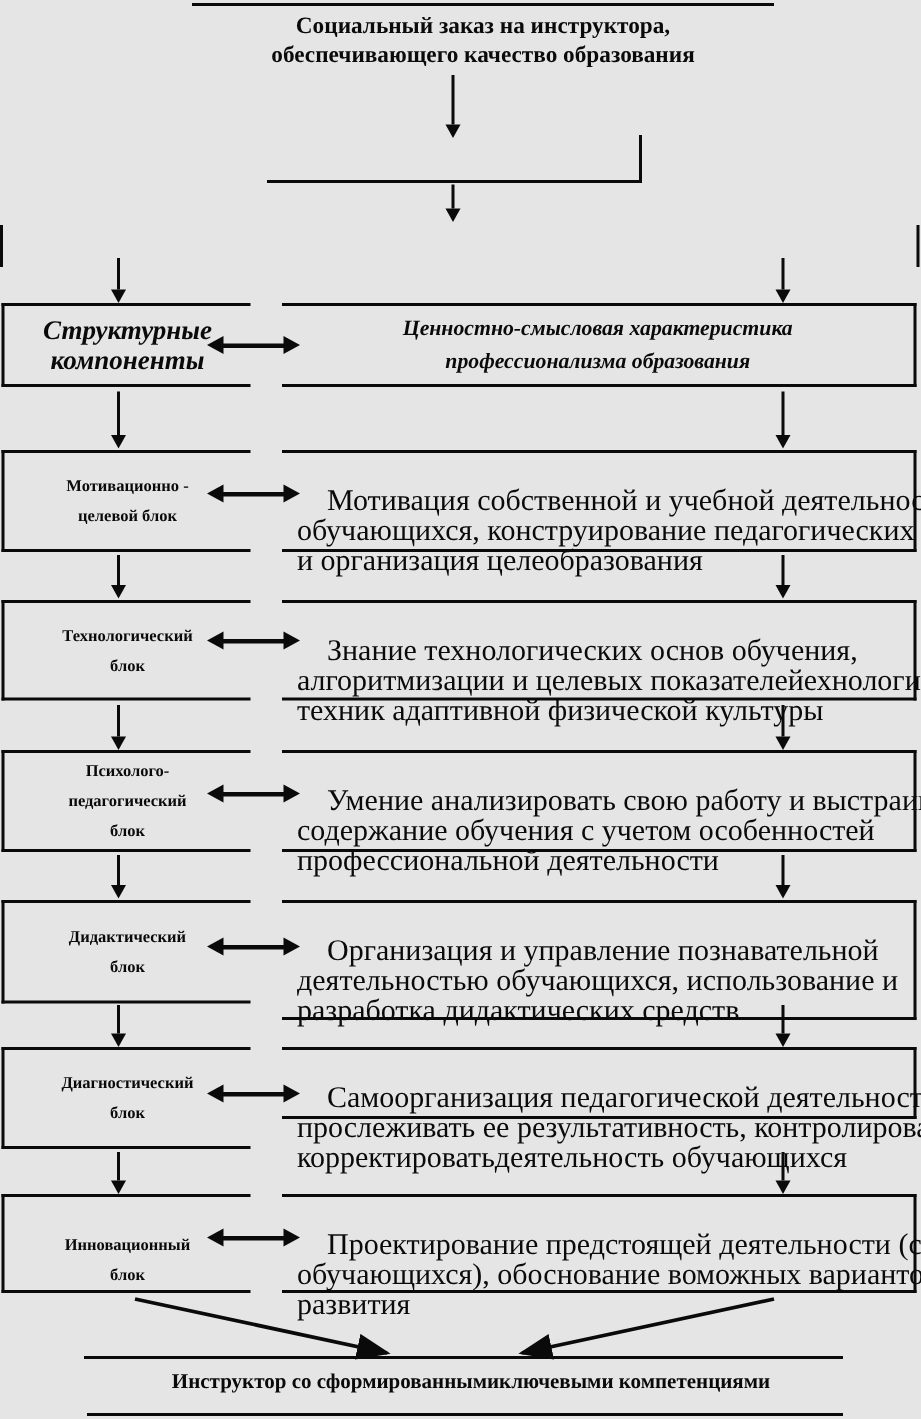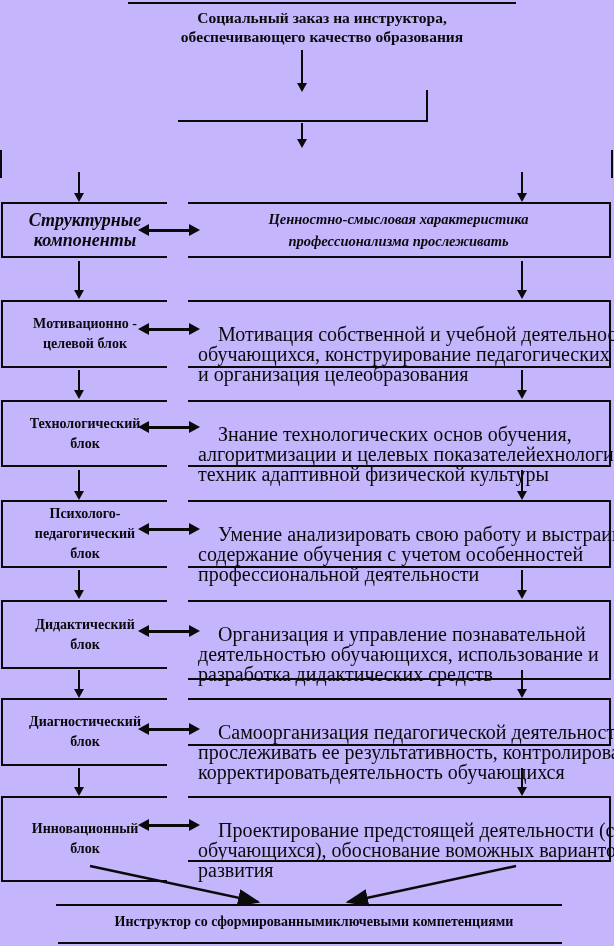--- a/index.html
+++ b/index.html
@@ -1,30 +1,30 @@
 <!DOCTYPE html>
 <html lang="ru"><head>
 <meta charset="utf-8">
 <style>
   html,body { margin:0; padding:0; background:#ffffff; }
   #canvas {
     position:relative; width:614px; height:946px; margin:0 auto;
-    background:#c4b5fd; color:#0a0a0a;
+    background:#e5e5e5; color:#0a0a0a;
     font-family:"Liberation Serif","DejaVu Serif",serif;
     overflow:hidden;
   }
   .abs { position:absolute; box-sizing:border-box; }
   .pre { white-space:pre; }
   .ctr { display:flex; align-items:center; justify-content:center; text-align:center; }
   .bold { font-weight:bold; }
 
   
   .lbox {
     border:2px solid #0a0a0a; border-right:none;
-    font-weight:bold; font-size:14px; line-height:20px;
+    font-weight:bold; font-size:11px; line-height:20px;
   }
   .rbox {
     border:2px solid #0a0a0a; border-left:none;
     font-weight:normal; font-size:20px; line-height:20px;
     padding:2px 2px 0 10px; text-align:left;
   }
   .hdr-left  { font-style:italic; font-size:18px; }
   .hdr-right {
     border:2px solid #0a0a0a; border-left:none;
     font-style:italic; font-weight:bold; font-size:14.5px; line-height:22px;
@@ -75,21 +75,21 @@
 
   <div class="abs varrow" style="left:78px;  top:172px; height:21px;"></div>
   <div class="abs varrow" style="left:521px; top:172px; height:21px;"></div>
 
   <div class="abs lbox hdr-left ctr pre" style="left:1px; top:202px; width:166px; height:56px;">
     <span>Структурные
 компоненты</span>
   </div>
   <div class="abs hdr-right ctr pre" style="left:188px; top:202px; width:423px; height:56px;">
     <span>Ценностно-смысловая характеристика
-профессионализма прослеживать</span>
+профессионализма образования</span>
   </div>
   <div class="abs darrow" style="left:148px; top:229px; width:42px;"></div>
 
   <div class="abs varrow" style="left:78px;  top:261px; height:29px;"></div>
   <div class="abs varrow" style="left:521px; top:261px; height:29px;"></div>
 
   <div class="abs lbox ctr pre" style="left:1px; top:300px; width:166px; height:68px;">
     <span>Мотивационно -
 целевой блок</span>
   </div>
@@ -153,21 +153,21 @@
   <div class="abs rbox pre" style="left:188px; top:698px; width:423px; height:48px;">
     <span>Самоорганизация педагогической деятельности, умение
 прослеживать ее результативность, контролировать и
 корректироватьдеятельность обучающихся</span>
   </div>
   <div class="abs darrow" style="left:148px; top:728px; width:42px;"></div>
 
   <div class="abs varrow" style="left:78px;  top:768px; height:19px;"></div>
   <div class="abs varrow" style="left:521px; top:768px; height:19px;"></div>
 
-  <div class="abs lbox ctr pre" style="left:1px; top:796px; width:166px; height:86px;">
+  <div class="abs lbox ctr pre" style="left:1px; top:796px; width:166px; height:66px;align-items:flex-end;">
     <span>Инновационный
 блок</span>
   </div>
   <div class="abs rbox pre" style="left:188px; top:796px; width:423px; height:66px;">
     <span>Проектирование предстоящей деятельности (своей и
 обучающихся), обоснование воможных вариантов ее
 развития</span>
   </div>
   <div class="abs darrow" style="left:148px; top:824px; width:42px;"></div>
 

